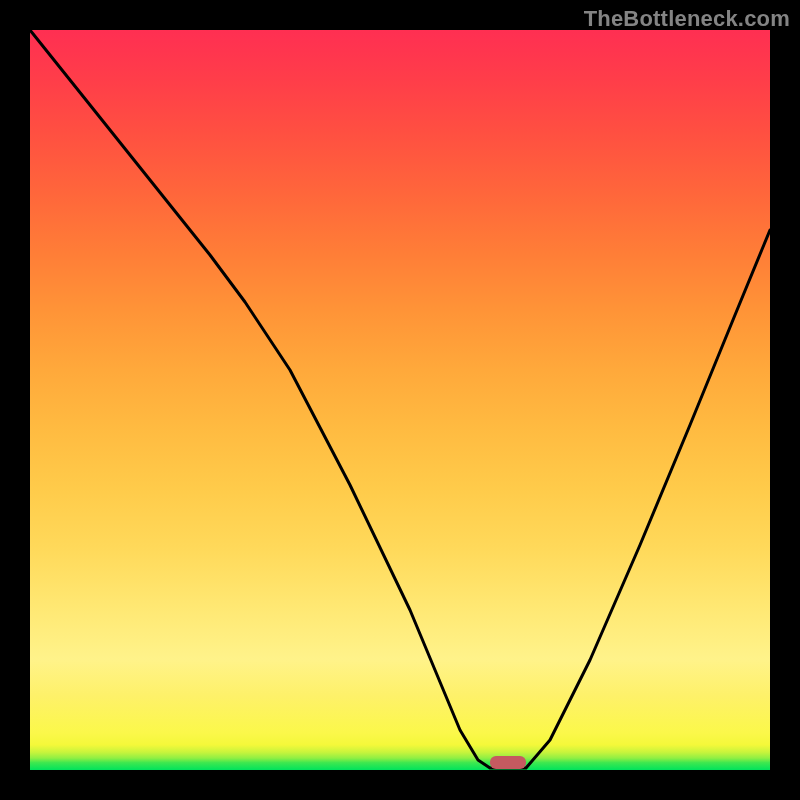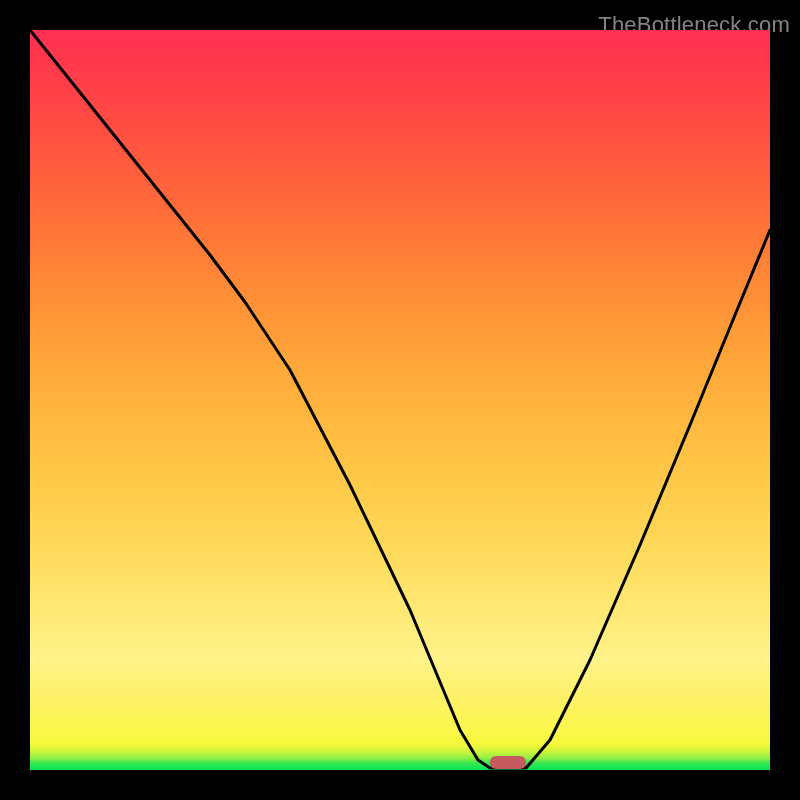--- a/index.html
+++ b/index.html
@@ -55,25 +55,25 @@
       #ff2f52 100%
     );
   }
   svg.curve {
     position: absolute;
     left: 0;
     top: 0;
   }
   .watermark {
     position: absolute;
-    top: 12px;
+    top: 6px;
     right: 10px;
     font-family: Arial, Helvetica, sans-serif;
     font-size: 22px;
-    font-weight: 400;
+    font-weight: 700;
     color: #848484;
     letter-spacing: 0.2px;
     text-align: center;
   }
   .marker {
     position: absolute;
     width: 36px;
     height: 13px;
     border-radius: 6px;
     background: #c55a60;

